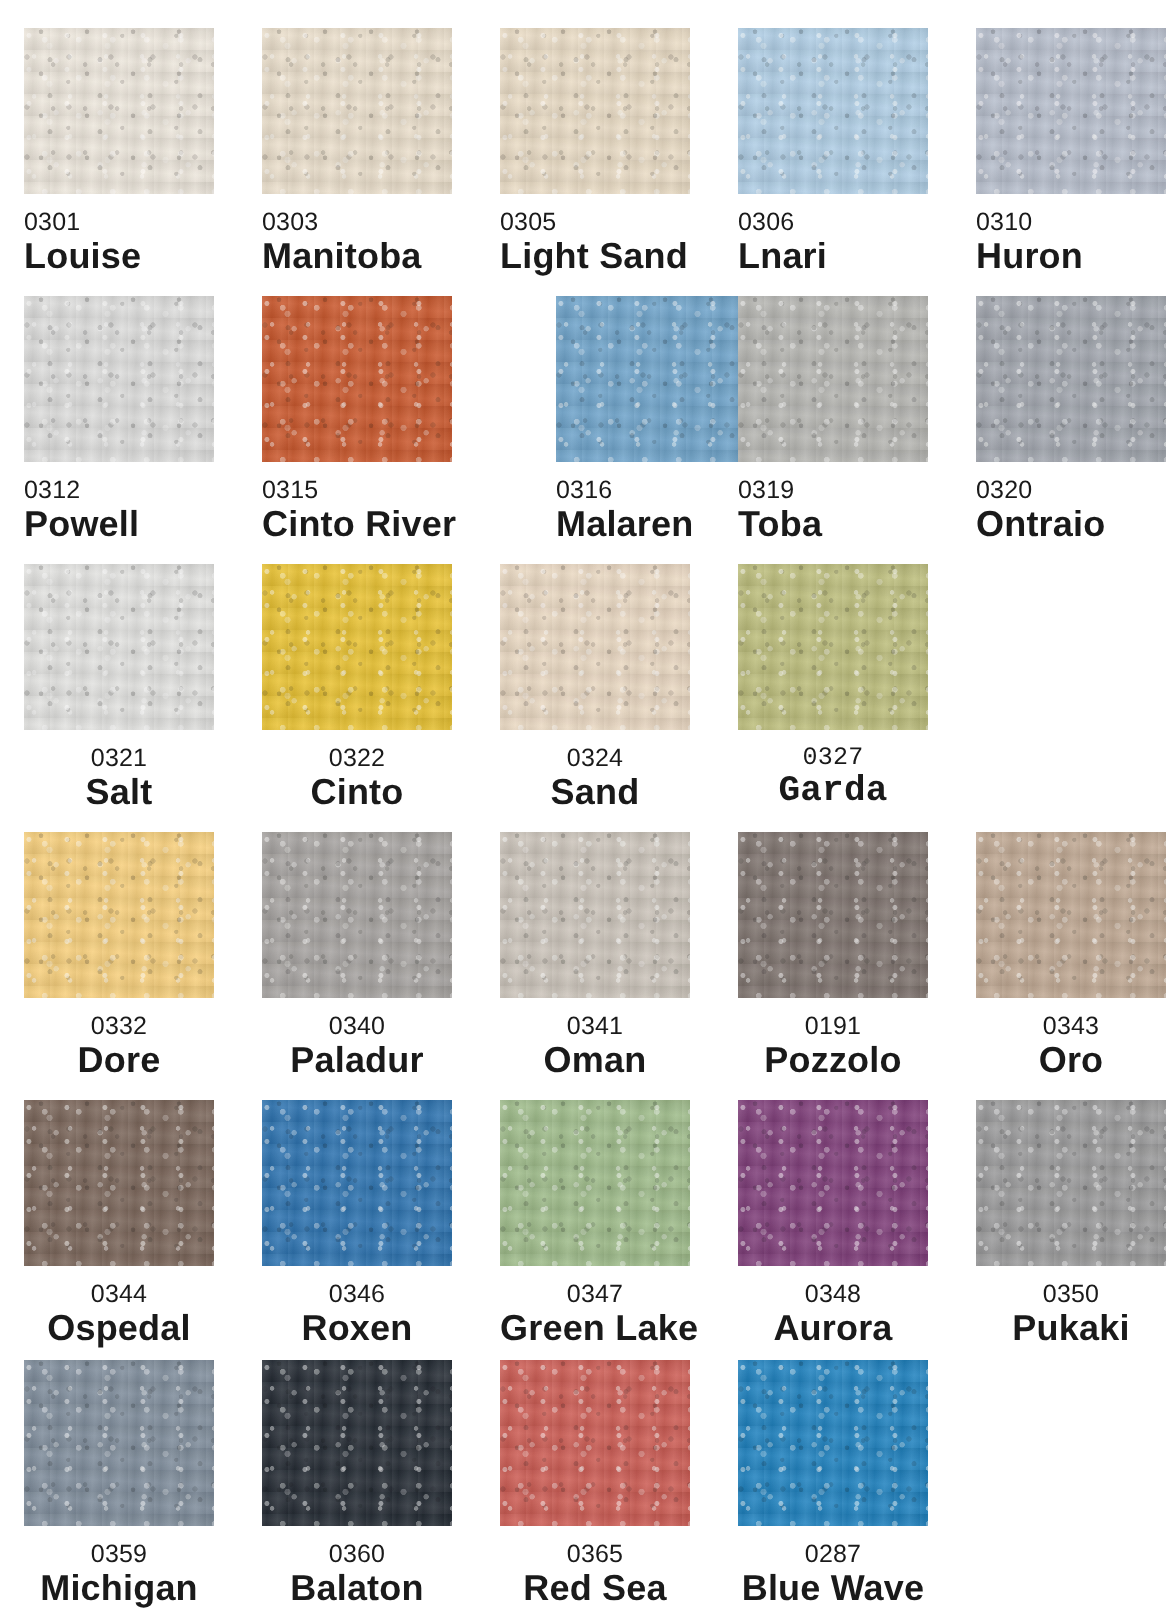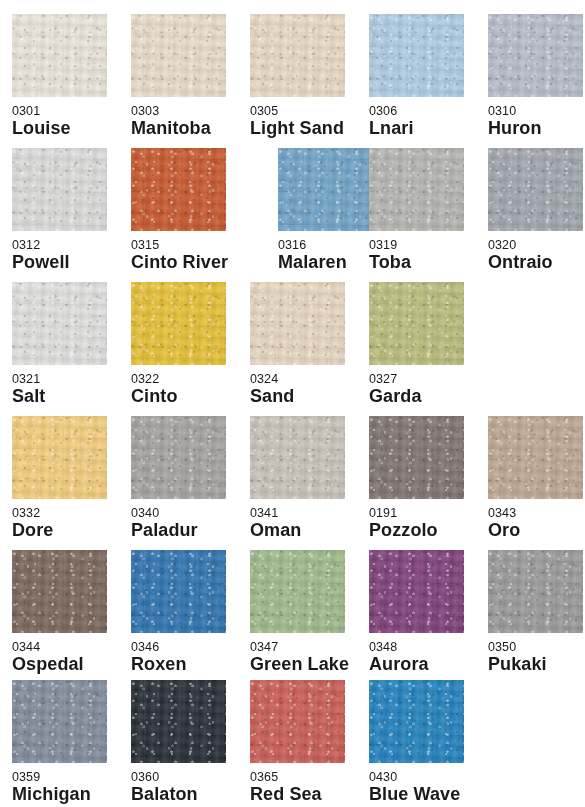--- a/index.html
+++ b/index.html
@@ -81,21 +81,21 @@
   .code {
     font-weight: normal;
     font-size: 12.5px;
   }
   .name {
     font-weight: bold;
     font-size: 18px;
     white-space: nowrap;
   }
   .align-left  .caption { text-align: left; }
-  .align-center .caption { text-align: left; }
+  .align-center .caption { text-align: center; }
 </style>
 </head>
 <body>
 
 <div id="sheet" style="background: rgb(255, 255, 255);">
     <div class="row align-left" style="top: 14px;">
       <div class="cell" style="left: 12px;">
         <div class="swatch" title="Louise" style="background-color: rgb(237, 230, 219);"></div>
         <div class="caption">
           <div class="code">0301</div>
@@ -183,21 +183,21 @@
           <div class="name">Cinto</div>
         </div>
       </div>
       <div class="cell" style="left: 250px;">
         <div class="swatch" title="Sand" style="background-color: rgb(234, 216, 194);"></div>
         <div class="caption">
           <div class="code">0324</div>
           <div class="name">Sand</div>
         </div>
       </div>
-      <div class="cell" style="left: 369px;">
+      <div class="cell" style="left: 369px; font-family: Liberation Mono, monospace;">
         <div class="swatch" title="Garda" style="background-color: rgb(188, 189, 124);"></div>
         <div class="caption">
           <div class="code">0327</div>
           <div class="name">Garda</div>
         </div>
       </div>
     </div>
     <div class="row align-center" style="top: 416px;">
       <div class="cell" style="left: 12px;">
         <div class="swatch" title="Dore" style="background-color: rgb(246, 207, 124);"></div>
@@ -290,18 +290,18 @@
       <div class="cell" style="left: 250px;">
         <div class="swatch" title="Red Sea" style="background-color: rgb(203, 91, 83);"></div>
         <div class="caption">
           <div class="code">0365</div>
           <div class="name">Red Sea</div>
         </div>
       </div>
       <div class="cell" style="left: 369px;">
         <div class="swatch" title="Blue Wave" style="background-color: rgb(30, 129, 190);"></div>
         <div class="caption">
-          <div class="code">0430</div>
+          <div class="code">0287</div>
           <div class="name">Blue Wave</div>
         </div>
       </div>
     </div>
   </div>
 
 </body></html>

